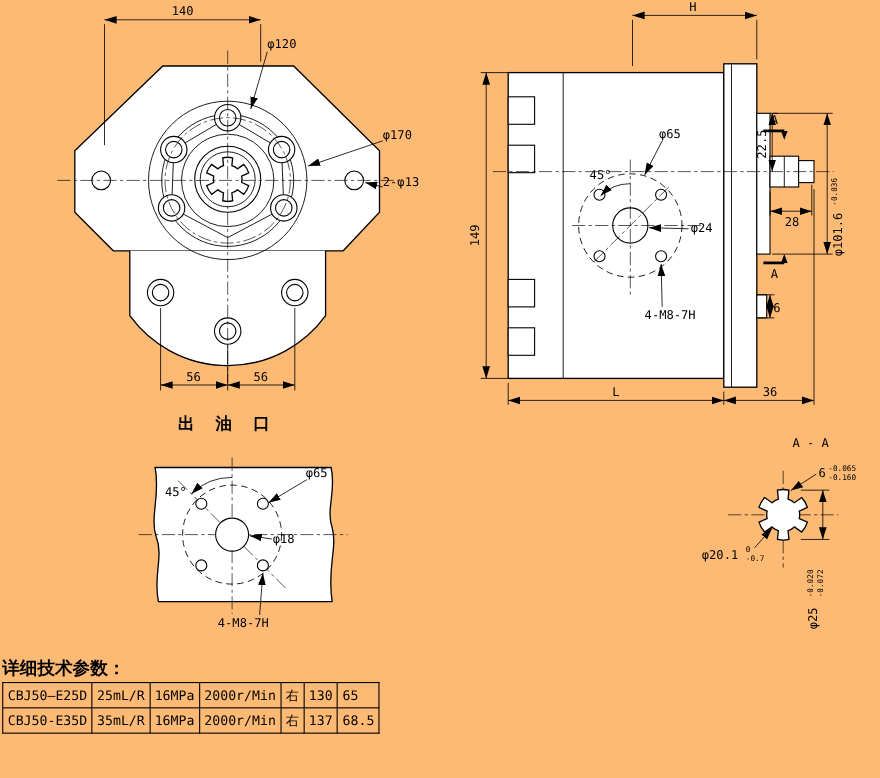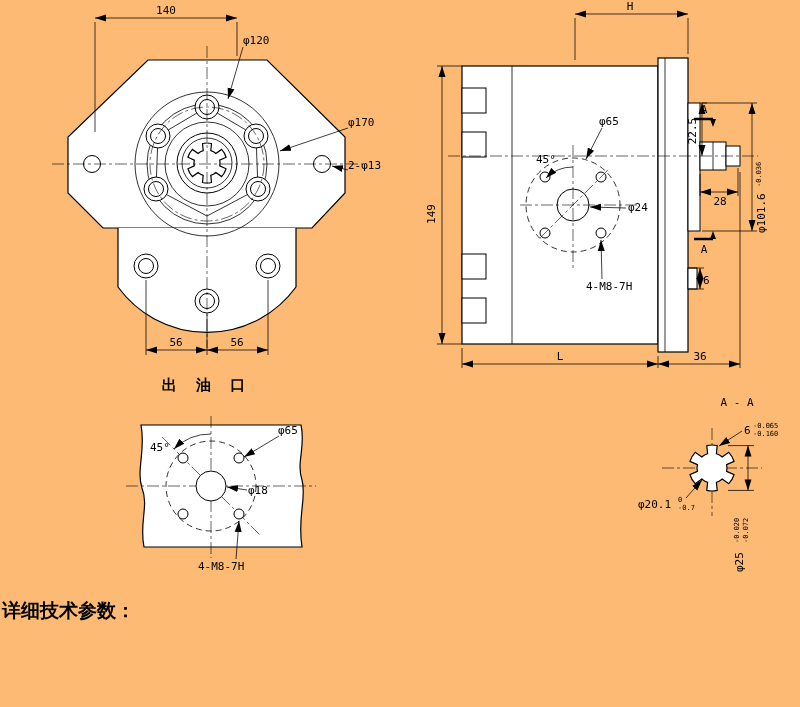--- a/index.html
+++ b/index.html
@@ -10,21 +10,21 @@
   .dimtxt{font-size:11px;}
   .toltxt{font-size:7px;}
   .cn{font-family:"DejaVu Sans",sans-serif;font-weight:bold;font-size:15px;letter-spacing:7px;}
   .outline{fill:#fff;stroke:#000;stroke-width:1.2;}
   .outline-nf{fill:none;stroke:#000;stroke-width:1.2;}
   .thin{fill:none;stroke:#000;stroke-width:0.8;}
   .dim{stroke:#000;stroke-width:0.75;fill:none;}
   .center{stroke:#000;stroke-width:0.6;fill:none;stroke-dasharray:12 3 3 3;}
   .dashed{stroke:#000;stroke-width:0.8;fill:none;stroke-dasharray:6 4;}
   .white{fill:#fff;stroke:#000;stroke-width:1;}
-  .param-title{position:absolute;left:2px;top:598px;font-size:19px;font-weight:bold;
+  .param-title{position:absolute;left:2px;top:598px;font-size:16px;font-weight:bold;
                font-family:"DejaVu Sans",sans-serif;color:#000;}
   table.specs{position:absolute;left:2px;top:620px;border-collapse:collapse;
               font-size:12px;color:#000;}
   table.specs td{border:1px solid #000;padding:1px 4px;height:20px;white-space:nowrap;
                  font-family:"DejaVu Sans Mono","DejaVu Sans",monospace;}
 </style>
 </head>
 <body>
 
 <div class="canvas">
@@ -278,16 +278,34 @@
       <text class="toltxt" transform="rotate(-90 739 543)" x="739" y="543">-0.020</text>
       <text class="toltxt" transform="rotate(-90 748 543)" x="748" y="543">-0.072</text>
     </g>
   </g>
 </svg>
 
 <div class="param-title">详细技术参数：</div>
 
 <table class="specs">
   <tbody>
+    <tr>
+      <td>CBJ50—E25D</td>
+      <td>25mL/R</td>
+      <td>16MPa</td>
+      <td>2000r/Min</td>
+      <td>右</td>
+      <td>130</td>
+      <td>65</td>
+    </tr>
+    <tr>
+      <td>CBJ50-E35D</td>
+      <td>35mL/R</td>
+      <td>16MPa</td>
+      <td>2000r/Min</td>
+      <td>右</td>
+      <td>137</td>
+      <td>68.5</td>
+    </tr>
   </tbody>
 </table>
 
 </div>
 
 </body></html>

